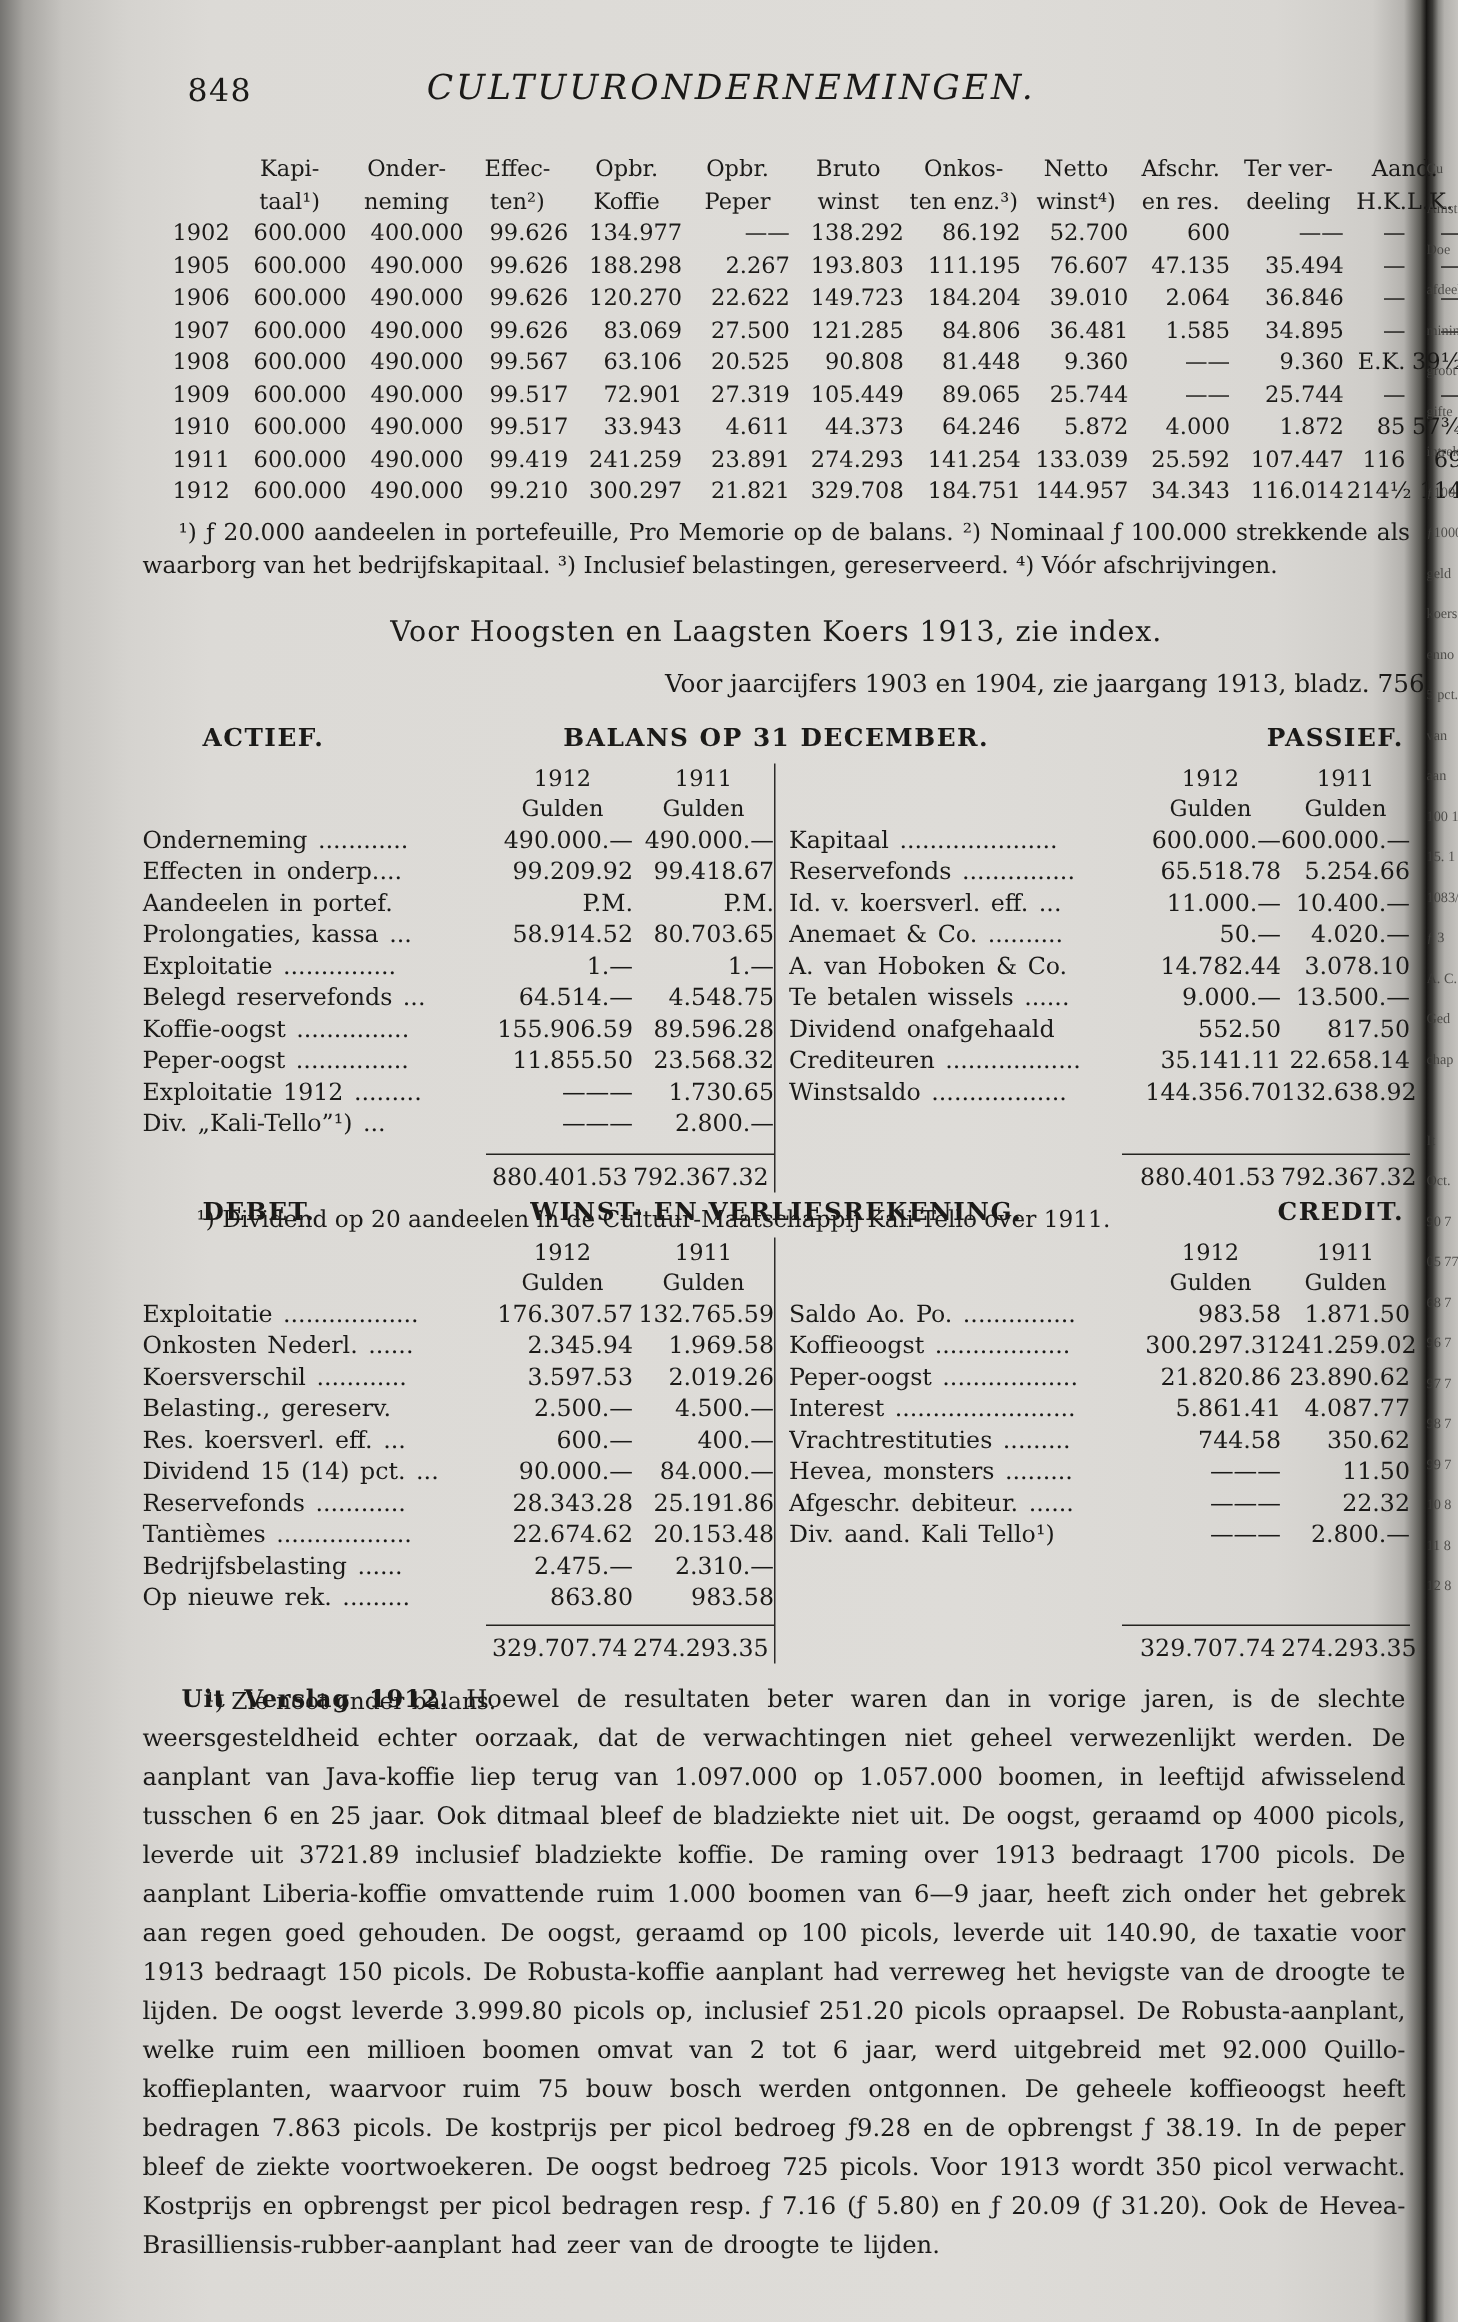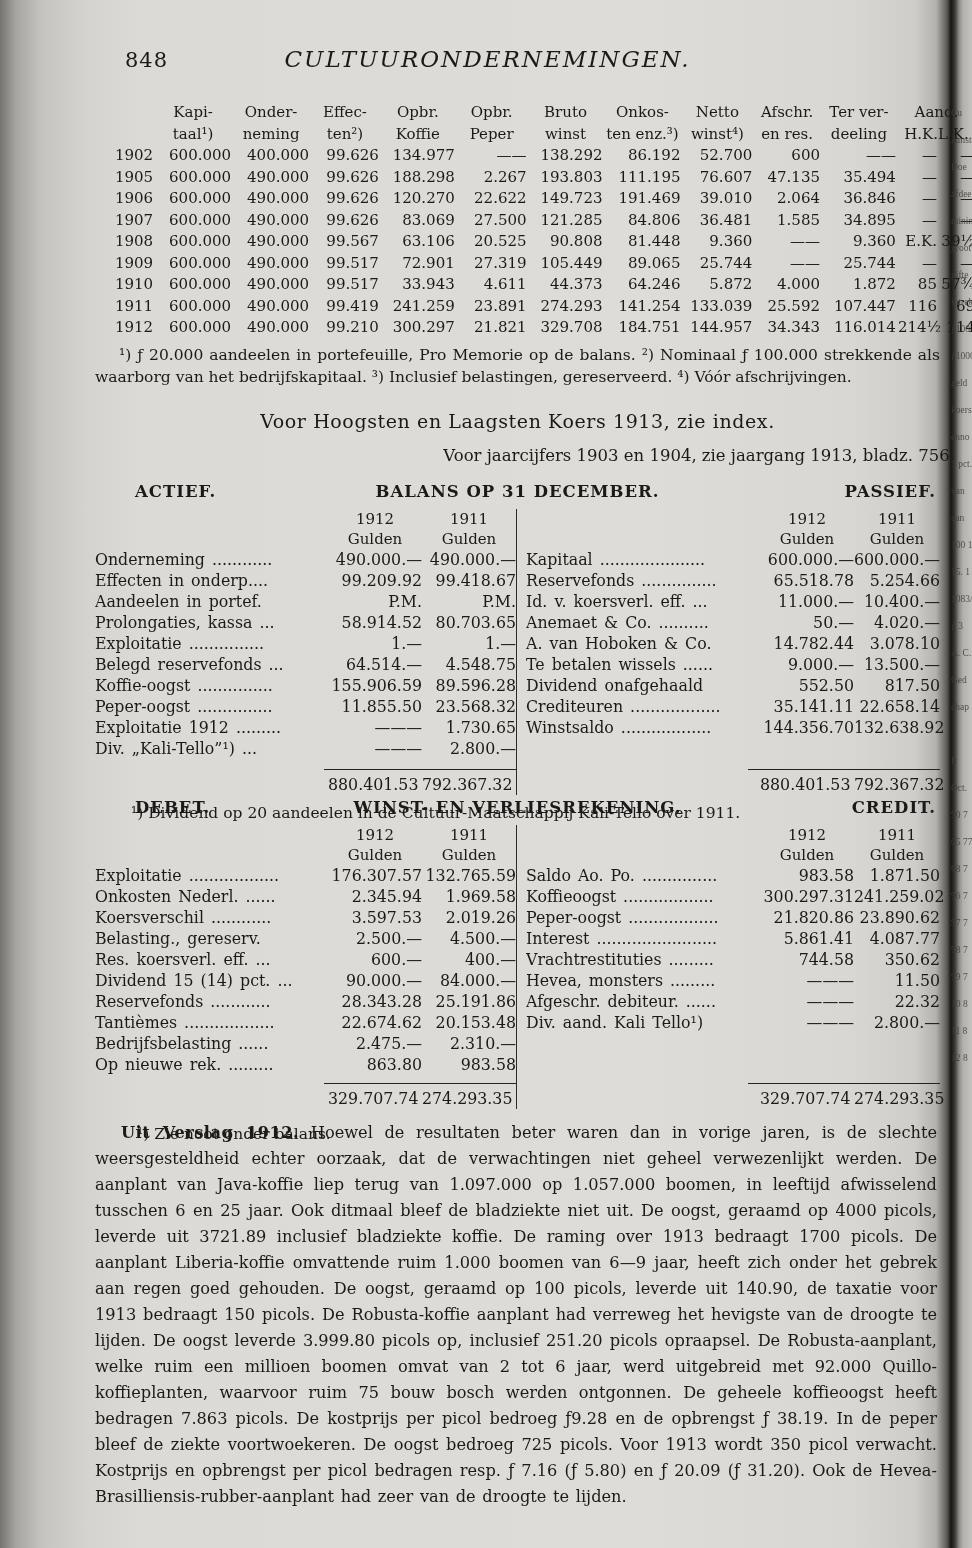--- a/index.html
+++ b/index.html
@@ -166,21 +166,21 @@
         </tr>
 
         <tr>
           <td>1906</td>
           <td>600.000</td>
           <td>490.000</td>
           <td>99.626</td>
           <td>120.270</td>
           <td>22.622</td>
           <td>149.723</td>
-          <td>191.469</td>
+          <td>184.204</td>
           <td>39.010</td>
           <td>2.064</td>
           <td>36.846</td>
           <td>—</td>
           <td>—</td>
         </tr>
 
         <tr>
           <td>1907</td>
           <td>600.000</td>

